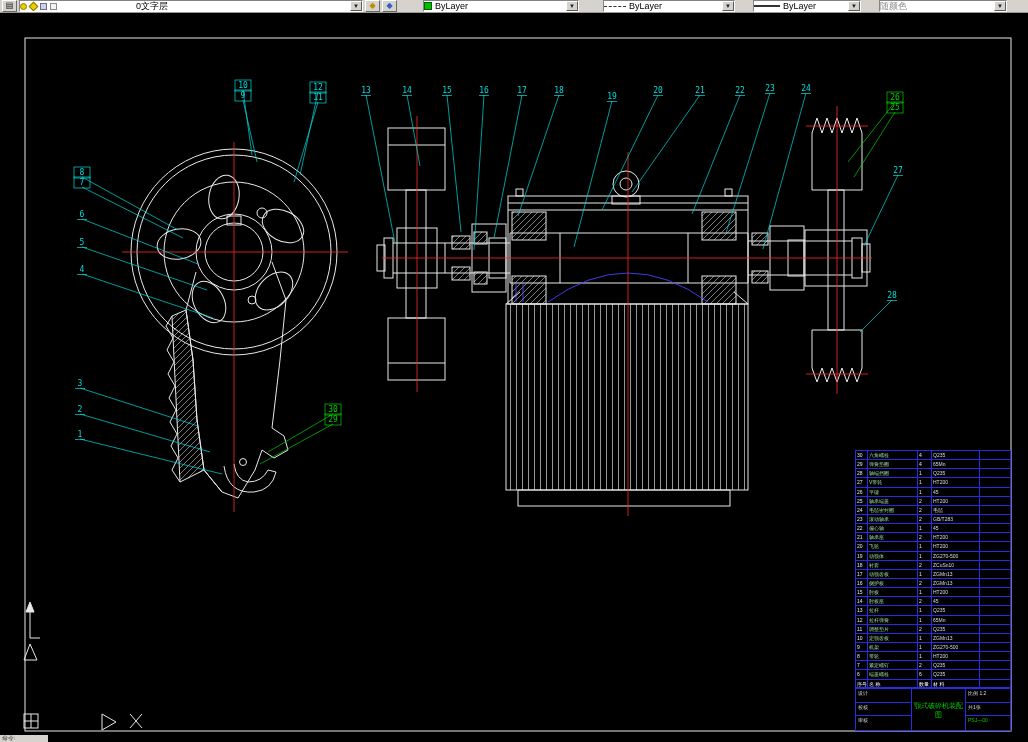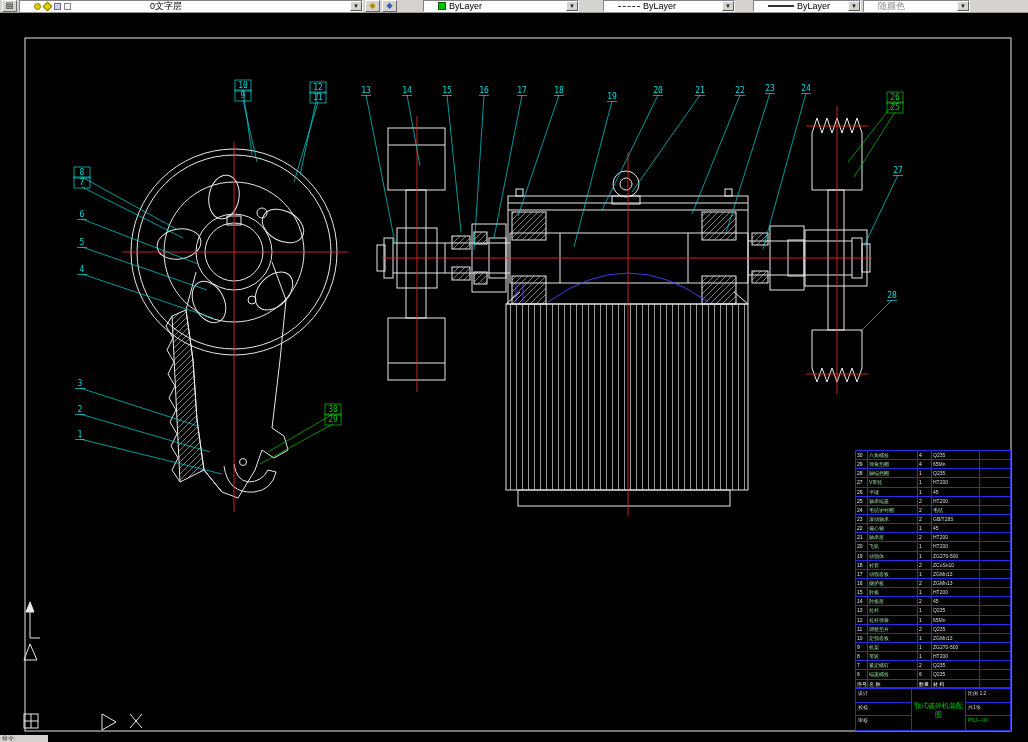--- a/index.html
+++ b/index.html
@@ -9,40 +9,40 @@
 
   
   .toolbar{position:absolute;top:0;left:0;width:1028px;height:13px;
     background:#d6d3ce;border-bottom:1px solid #9a9890;
     display:flex;align-items:center;padding:0 2px;gap:2px;font-size:9px;color:#000}
   .tb-btn{width:15px;height:12px;background:#d6d3ce;border:1px solid;
     border-color:#fff #6a6a6a #6a6a6a #fff;font-size:8px;line-height:10px;
     text-align:center;overflow:hidden}
   .combo{display:flex;align-items:center;height:12px;background:#fff;
     border:1px solid;border-color:#848284 #fff #fff #848284;
-    font-size:9px;padding-left:14px;overflow:hidden}
+    font-size:9px;padding-left:0;overflow:hidden}
   .combo .val{white-space:nowrap;line-height:11px}
   .combo .arrow{margin-left:auto;width:12px;height:10px;background:#d6d3ce;
     border:1px solid;border-color:#fff #5a5a5a #5a5a5a #fff;font-size:6px;
     line-height:9px;text-align:center;color:#222;flex:none}
   .mini{display:inline-block;width:7px;height:7px;margin-right:3px;flex:none}
   .bulb{background:#e6cf00;border-radius:50%;border:1px solid #8a7d00}
   .sun{background:#e6cf00;border:1px solid #8a7d00;transform:rotate(45deg)}
   .lock{background:#cfcfe8;border:1px solid #6a6a8a}
   .swatch-white{background:#f4f4f4;border:1px solid #8a8a8a}
   .swatch-green{background:#00c000;border:1px solid #006000;width:8px;height:8px;
     display:inline-block;margin-right:3px;flex:none}
   .lt-preview{display:inline-block;width:22px;border-top:1px dashed #333;margin-right:3px;flex:none}
   .lw-preview{display:inline-block;width:26px;border-top:2px solid #333;margin-right:3px;flex:none}
   .combo.layer{width:344px}
   .combo.layer .val{margin-left:76px}
   .combo.color{width:156px;margin-left:24px}
   .combo.lt{width:132px;margin-left:22px}
   .combo.lw{width:108px;margin-left:16px}
-  .combo.ps{width:107px;}
+  .combo.ps{width:128px;margin-left:16px}
   .combo.ps .val{color:#8a8a8a}
 
   
   .canvas{position:absolute;top:13px;left:0;width:1028px;height:658px;background:#000}
   svg text{font-family:"DejaVu Sans Mono","Liberation Mono",monospace}
 
   
   .parts-table{position:absolute;left:855px;top:437px;width:156px;height:238px;
     border:1px solid #2a2ae0;border-top:none;display:flex;flex-direction:column}
   .pt-row{display:grid;grid-template-columns:12px 50px 14px 48px 1fr;height:9.15px;flex:none}

